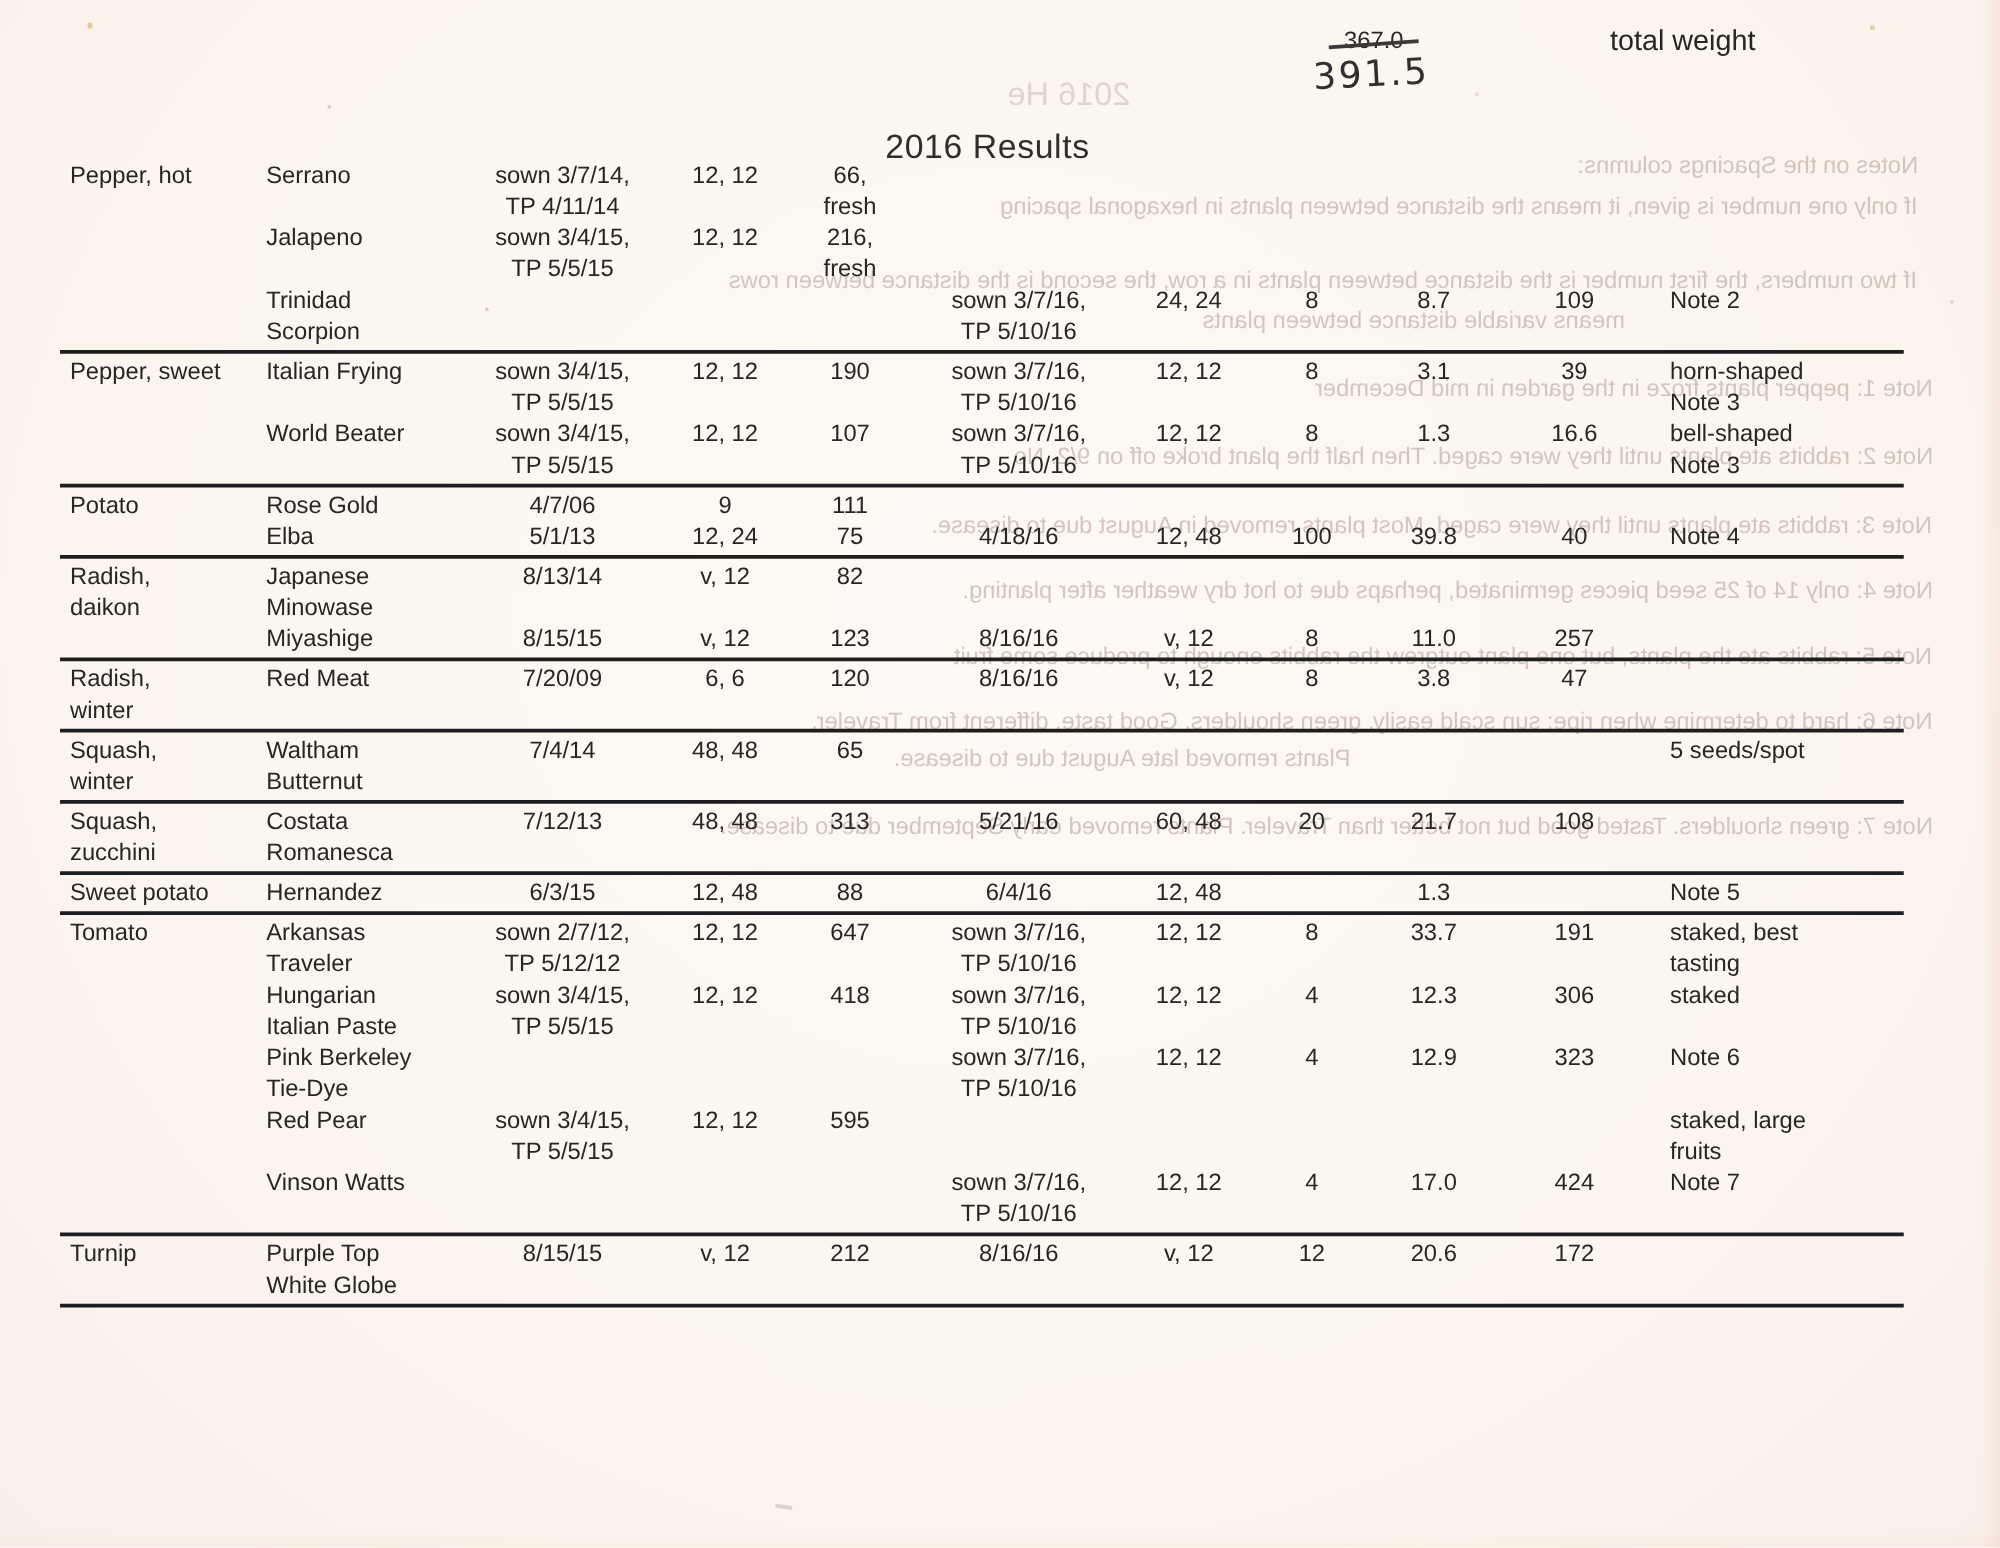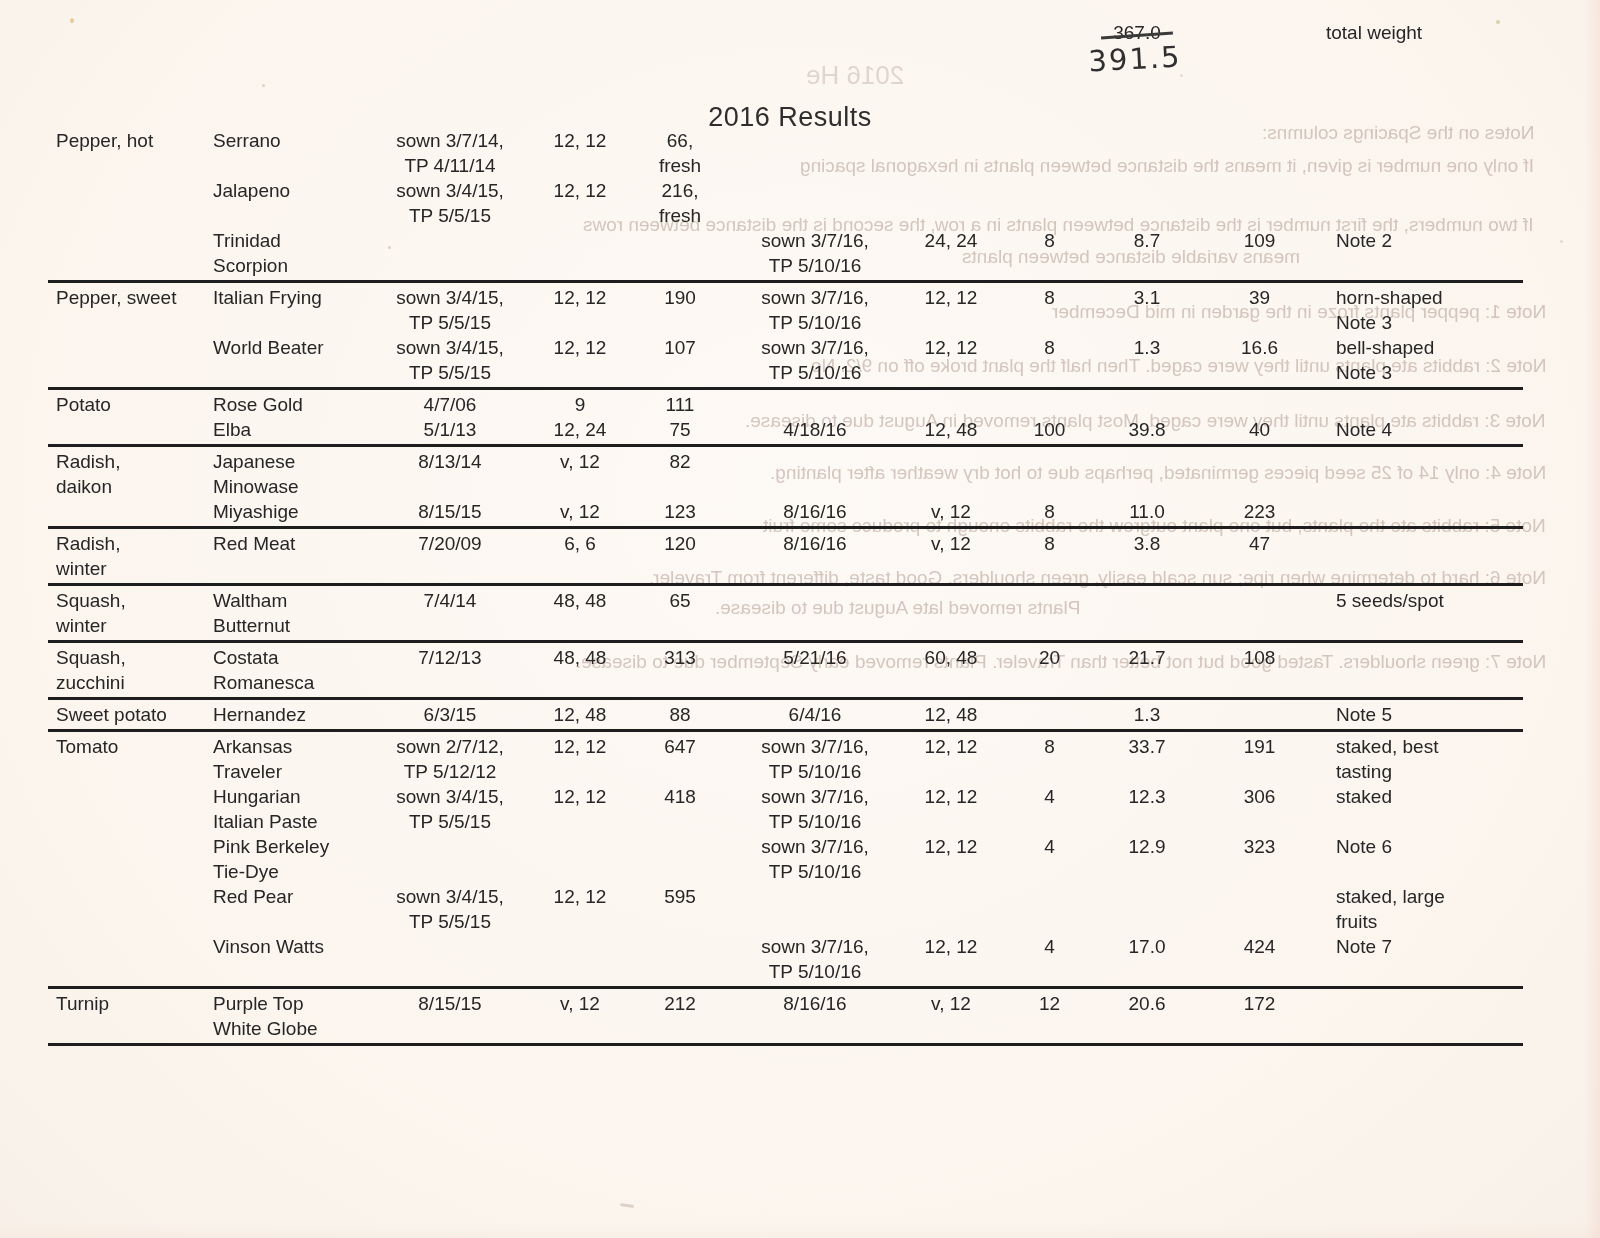--- a/index.html
+++ b/index.html
@@ -40,24 +40,23 @@
     text-align:center;
   }
   .cell.c1{text-align:left; padding-left:8px;}
   .cell.c2{text-align:left;}
   .cell.c11{text-align:left; padding-left:14px;}
   
   .total-row{
     display:grid;
     grid-template-columns:165px 157px 160px 100px 100px 170px 102px 95px 100px 125px 1fr;
     margin-top:20px;
-    margin-left:38px;
   }
   .total-weight-cell{grid-column:9; text-align:center; font-size:19px; line-height:25px;}
-  .total-label-cell{grid-column:11; text-align:left; padding-left:14px; font-size:19px; line-height:25px;}
+  .total-label-cell{grid-column:11; text-align:left; padding-left:14px; font-size:23px; line-height:25px;}
   .struck{position:relative; display:inline-block; padding:0 2px;}
   .struck::after{
     content:""; position:absolute; left:-10px; right:-10px; top:55%; height:3px;
     background:#3a3a3a; transform:rotate(-4deg);
   }
   .handwritten{
     display:block;
     margin-top:2px; margin-left:-4px;
     font-family:"DejaVu Sans", sans-serif;
     font-size:29px; letter-spacing:2px; color:#2f2f2f;
@@ -240,21 +239,21 @@
         <div class="row">
           <div class="cell c1"></div>
           <div class="cell c2">Miyashige</div>
           <div class="cell c3">8/15/15</div>
           <div class="cell c4">v, 12</div>
           <div class="cell c5">123</div>
           <div class="cell c6">8/16/16</div>
           <div class="cell c7">v, 12</div>
           <div class="cell c8">8</div>
           <div class="cell c9">11.0</div>
-          <div class="cell c10">223</div>
+          <div class="cell c10">257</div>
           <div class="cell c11"></div>
         </div>
       </div>
       <div class="group">
         <div class="row">
           <div class="cell c1">Radish,
 winter</div>
           <div class="cell c2">Red Meat</div>
           <div class="cell c3">7/20/09</div>
           <div class="cell c4">6, 6</div>

